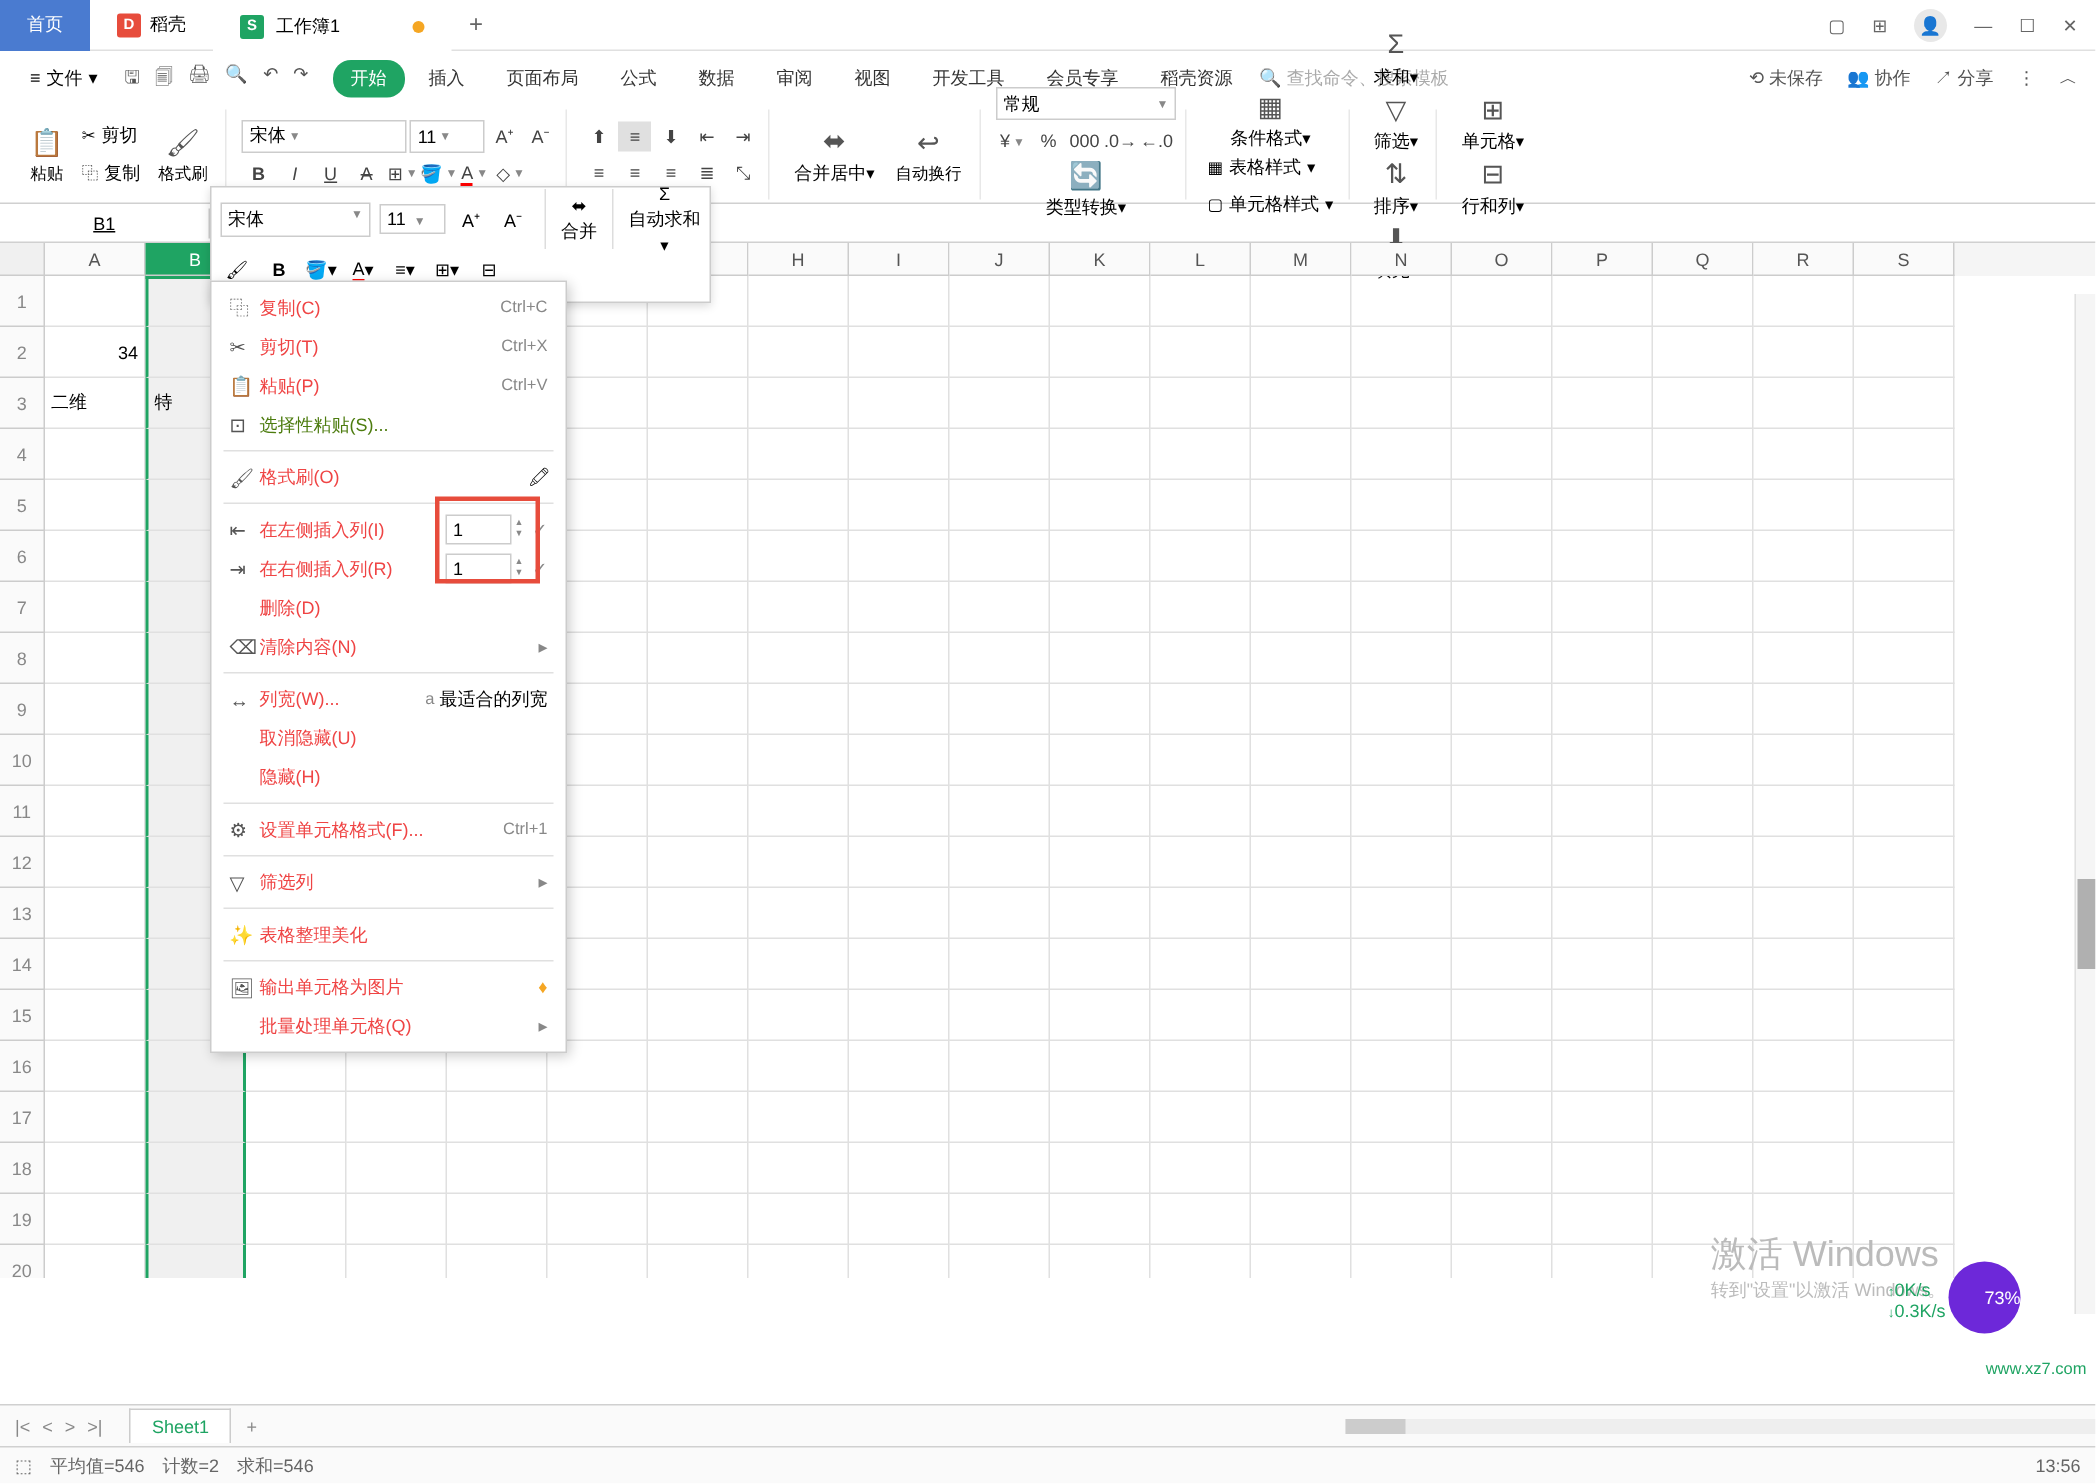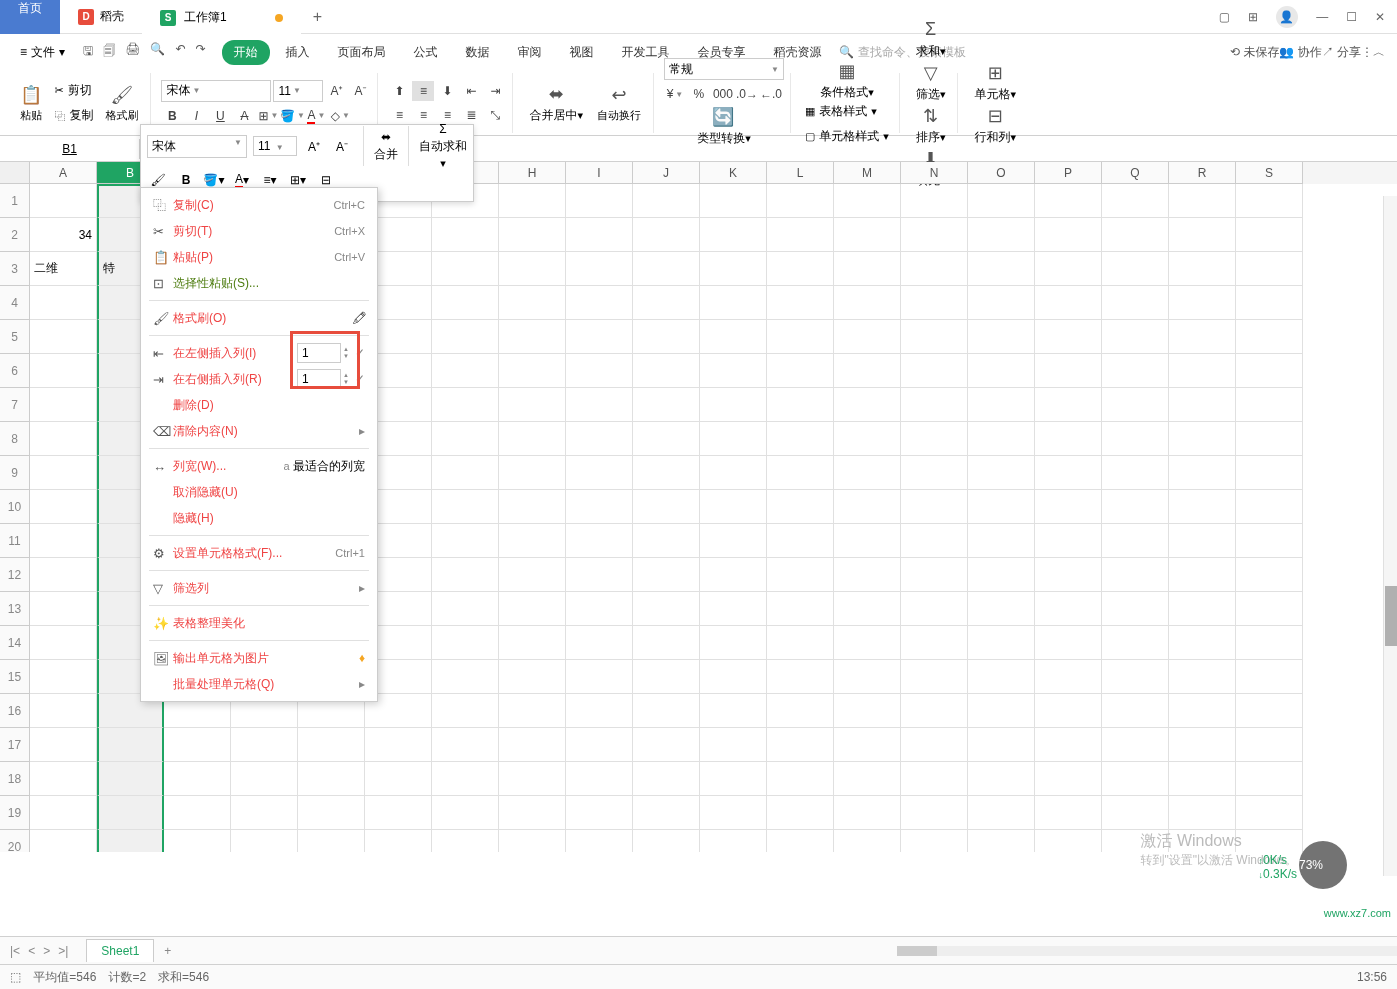--- a/index.html
+++ b/index.html
@@ -1,38 +1,38 @@
 <!DOCTYPE html>
 <html><head>
 <meta charset="utf-8">
 <style>
 *{margin:0;padding:0;box-sizing:border-box;font-family:"Microsoft YaHei",Arial,sans-serif;font-size:12px;}
 body{background:#fff;overflow:hidden;width:1397px;height:989px;position:relative;}
 .titlebar{height:34px;background:#fff;display:flex;align-items:center;border-bottom:1px solid #e0e0e0;}
-.tab{height:34px;padding:0 18px;display:flex;gap:6px;position:relative;}
+.tab{height:34px;padding:0 18px;display:flex;align-items:center;gap:6px;position:relative;}
 .tab-home{background:#4a7bd0;color:#fff;}
 .tab-docer{display:flex;align-items:center;}
 .tab-docer .icon-d{background:#e74c3c;color:#fff;width:16px;height:16px;display:flex;align-items:center;justify-content:center;border-radius:2px;font-size:10px;font-weight:bold;}
 .tab-workbook{display:flex;align-items:center;gap:8px;border-top:2px solid transparent;}
 .tab-workbook.active{background:#fff;}
 .icon-s{background:#1fa463;color:#fff;width:16px;height:16px;display:flex;align-items:center;justify-content:center;border-radius:2px;font-size:10px;font-weight:bold;}
 .tab-dot{width:8px;height:8px;background:#f5a623;border-radius:50%;margin-left:40px;}
 .tab-add{padding:0 12px;color:#666;font-size:16px;cursor:pointer;}
 .winctrl{margin-left:auto;display:flex;align-items:center;gap:18px;padding-right:12px;}
 .winctrl span{color:#666;cursor:pointer;}
 .avatar{width:22px;height:22px;border-radius:50%;background:#e8e8e8;display:flex;align-items:center;justify-content:center;}
 .menubar{height:36px;display:flex;align-items:center;padding:0 12px;gap:2px;}
 .menu-file{display:flex;align-items:center;gap:4px;padding:4px 8px;}
 .menu-icons{display:flex;gap:10px;margin-left:8px;}
 .menu-icons span{color:#555;cursor:pointer;}
 .menu-tabs{display:flex;gap:4px;margin-left:14px;}
 .menu-tab{padding:4px 12px;color:#333;cursor:pointer;}
 .menu-tab.active{background:#1fa463;color:#fff;border-radius:12px;}
 .menu-search{margin-left:4px;color:#aaa;}
-.menu-right{margin-left:auto;display:flex;align-items:center;color:#555;}
+.menu-right{margin-left:auto;display:flex;gap:16px;align-items:center;color:#555;}
 .ribbon{height:66px;border-bottom:1px solid #d0d0d0;display:flex;align-items:center;padding:2px 8px;gap:4px;}
 .rgroup{display:flex;flex-direction:column;justify-content:center;height:60px;padding:0 6px;border-right:1px solid #e8e8e8;}
 .rgroup:last-child{border-right:none;}
 .rsmall{display:flex;align-items:center;gap:4px;padding:2px 4px;cursor:pointer;font-size:11px;}
 .rcol{display:flex;flex-direction:column;gap:4px;}
 .rrow{display:flex;align-items:center;gap:2px;}
 .fontbox{display:flex;align-items:center;border:1px solid #ccc;height:22px;padding:0 4px;width:110px;background:#fff;}
 .sizebox{display:flex;align-items:center;border:1px solid #ccc;height:22px;padding:0 4px;width:50px;background:#fff;}
 .fmtbtn{width:22px;height:20px;display:flex;align-items:center;justify-content:center;cursor:pointer;color:#444;}
 .dd{font-size:8px;color:#888;margin-left:2px;}
@@ -74,23 +74,23 @@
 .ctxright{position:absolute;right:10px;}
 .sheetbar{position:absolute;bottom:25px;left:0;right:0;height:28px;border-top:1px solid #d0d0d0;display:flex;align-items:center;background:#fafafa;}
 .sheetnav{display:flex;gap:8px;padding:0 10px;color:#888;}
 .sheettab{padding:4px 14px;background:#fff;border:1px solid #ccc;border-bottom:none;color:#1fa463;margin-left:8px;}
 .sheetadd{padding:4px 10px;color:#888;cursor:pointer;}
 .sheetslider{margin-left:auto;width:500px;height:10px;position:relative;}
 .sheetslider .track{height:10px;background:#eee;}
 .sheetslider .thumb{position:absolute;left:0;top:0;width:40px;height:10px;background:#ccc;}
 .statusbar{position:absolute;bottom:0;left:0;right:0;height:25px;border-top:1px solid #d0d0d0;display:flex;align-items:center;padding:0 10px;background:#fafafa;font-size:11px;color:#666;gap:12px;}
 .watermark{position:absolute;right:100px;bottom:120px;color:#ccc;text-align:left;z-index:1;pointer-events:none;}
-.watermark .t1{font-size:16px;color:#bbb;}
+.watermark .t1{font-size:24px;color:#bbb;}
 .watermark .t2{font-size:12px;color:#bbb;}
-.speedball{position:absolute;right:50px;bottom:100px;width:48px;height:48px;border-radius:50%;background:#737373;color:#fff;display:flex;align-items:center;justify-content:flex-start;font-size:14px;z-index:3;}
+.speedball{position:absolute;right:50px;bottom:100px;width:48px;height:48px;border-radius:50%;background:#6d28d9;color:#fff;display:flex;align-items:center;justify-content:flex-end;font-size:14px;z-index:3;}
 .speedtxt{position:absolute;right:100px;bottom:108px;font-size:9px;color:#1fa463;z-index:3;}
 .urlmark{position:absolute;right:6px;bottom:70px;font-size:11px;color:#1fa463;z-index:3;}
 .bigcol{display:flex;flex-direction:column;align-items:center;justify-content:center;padding:0 6px;height:60px;cursor:pointer;}
 .bigcol .ic{font-size:18px;color:#555;height:26px;display:flex;align-items:center;}
 .bigcol .lbl{font-size:11px;}
 .rightscroll{position:absolute;right:0;top:196px;width:14px;height:680px;background:#f5f5f5;border-left:1px solid #e0e0e0;}
 .rightscroll .thumb{position:absolute;top:390px;width:12px;height:60px;background:#b0b0b0;left:1px;}
 </style>
 </head>
 <body>

